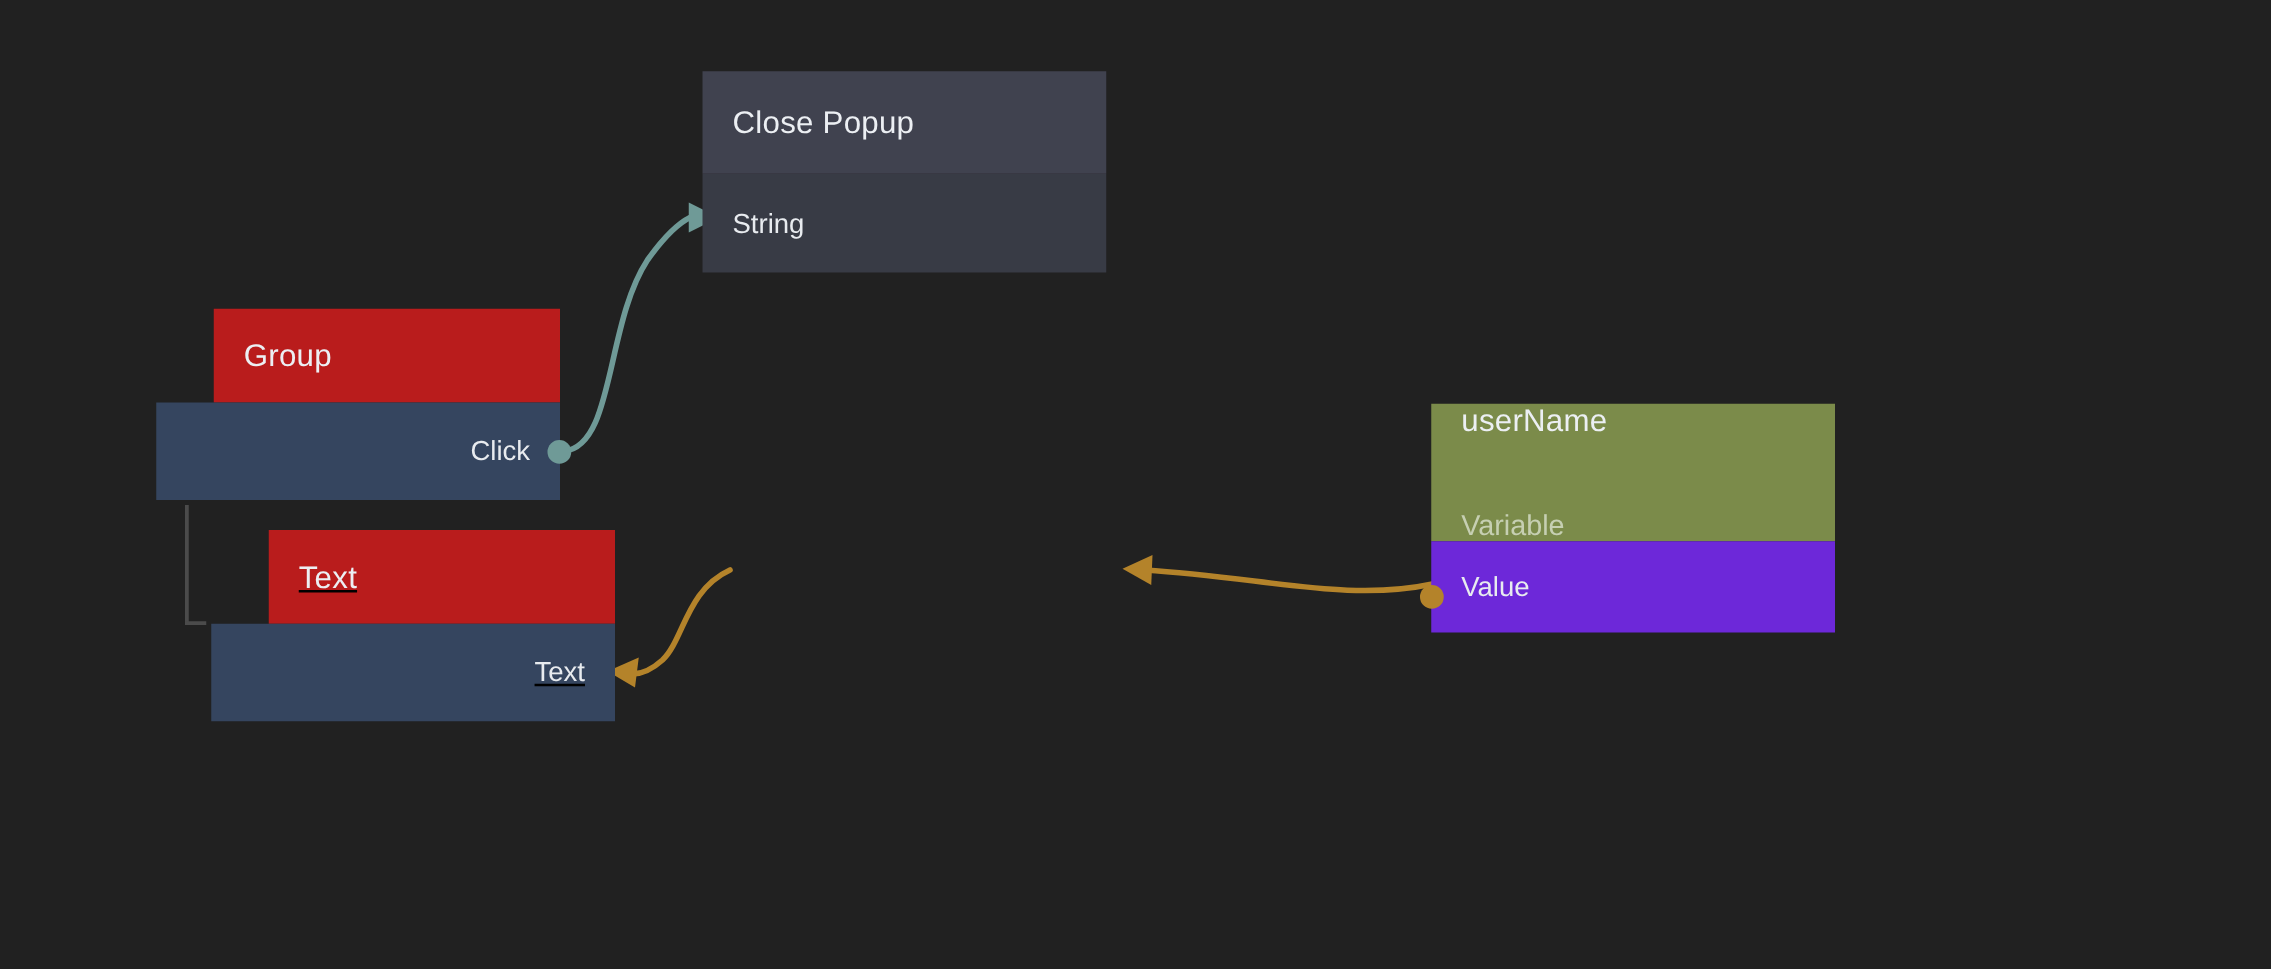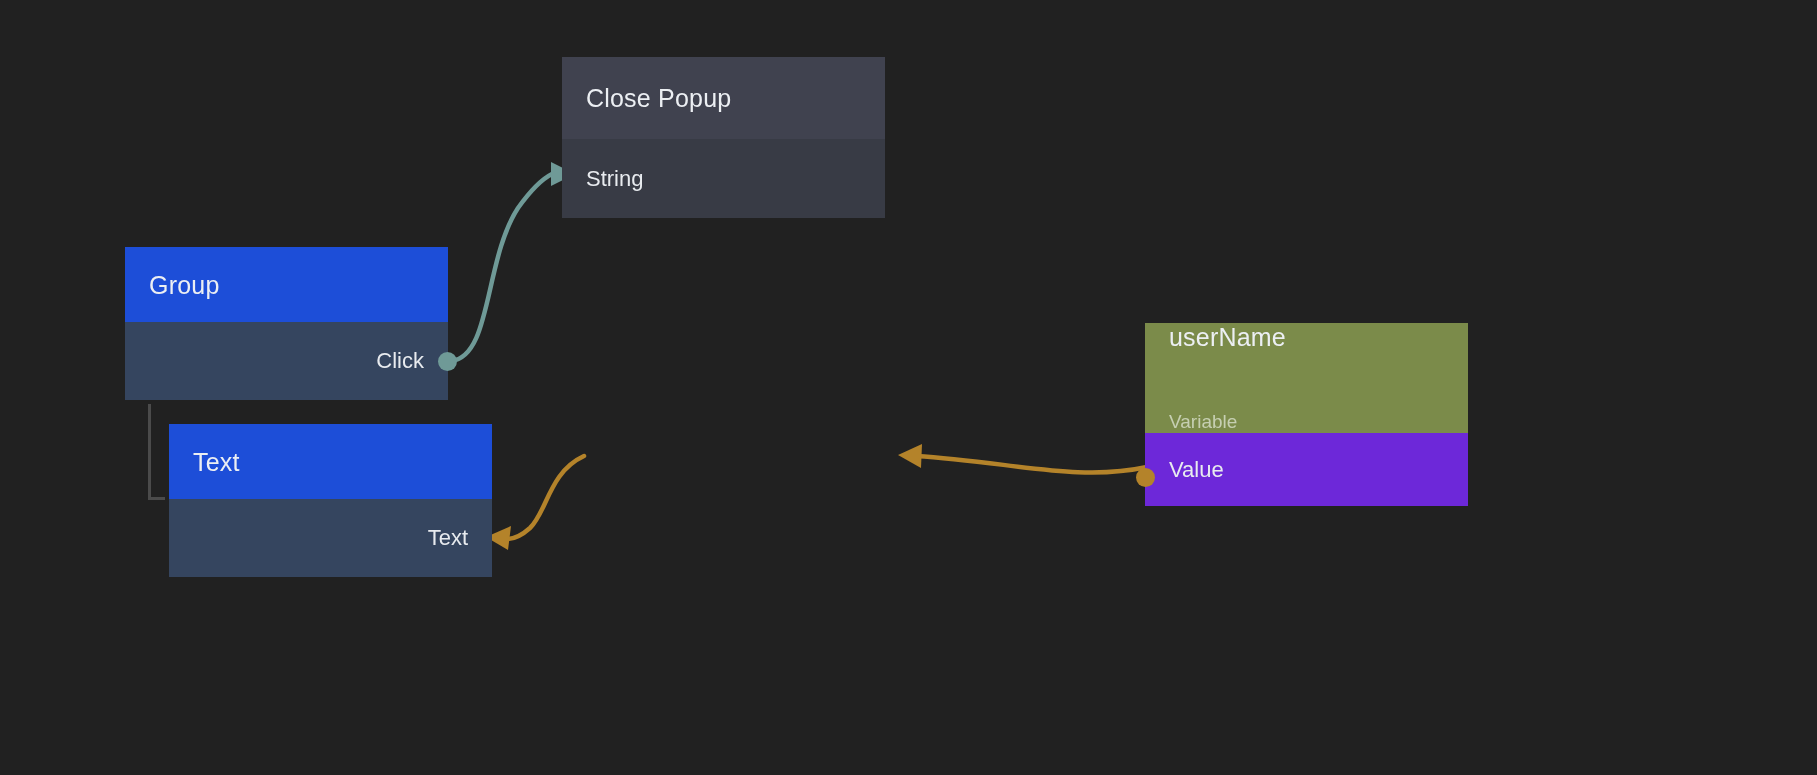--- a/index.html
+++ b/index.html
@@ -43,21 +43,21 @@
     padding: 0 24px;
   }
   .node-title {
     font-size: 25px;
     color: #eceff3;
     letter-spacing: 0.2px;
     line-height: 1.12;
     white-space: nowrap;
   }
   .node-subtitle {
-    font-size: 19px;
+    font-size: 23px;
     line-height: 1.15;
     white-space: nowrap;
   }
   .node-body {
     box-sizing: border-box;
     position: relative;
   }
   .port-row {
     box-sizing: border-box;
     position: relative;
@@ -79,21 +79,21 @@
   }
   .port-dot {
     position: absolute;
     width: 19px;
     height: 19px;
     border-radius: 50%;
     z-index: 20;
   }
 
   
-  .node-blue .node-header { background: #1d4ed8; }
+  .node-blue .node-header { background: #b91c1c; margin-left: 46px; }
   .node-blue .node-body   { background: #35455f; }
 
   
   .node-slate .node-header { background: #40424f; }
   .node-slate .node-body   { background: #383b45; }
 
   
   .node-green .node-header { background: #7b8b4a; justify-content: space-between; }
   .node-green .node-body   { background: #6d28d9; }
   .node-green .node-subtitle { color: #c6cfb2; }
@@ -164,21 +164,21 @@
       <div class="node-title">Group</div>
     </div>
     <div class="node-body" style="height:78px;">
       <div class="port-row">
         <span class="port-label out">Click</span>
       </div>
       <span class="port-dot" style="right:-9px; top:30px; background:#6f9a97;"></span>
     </div>
   </div>
 
-  <div class="node node-blue" style="left:169px; top:424px; width:323px; height:153px;">
+  <div class="node node-blue" style="left:169px; top:424px; width:323px; height:153px;text-decoration:underline;">
     <div class="node-header" style="height:75px;">
       <div class="node-title">Text</div>
     </div>
     <div class="node-body" style="height:78px;">
       <div class="port-row">
         <span class="port-label out">Text</span>
       </div>
     </div>
   </div>
 

